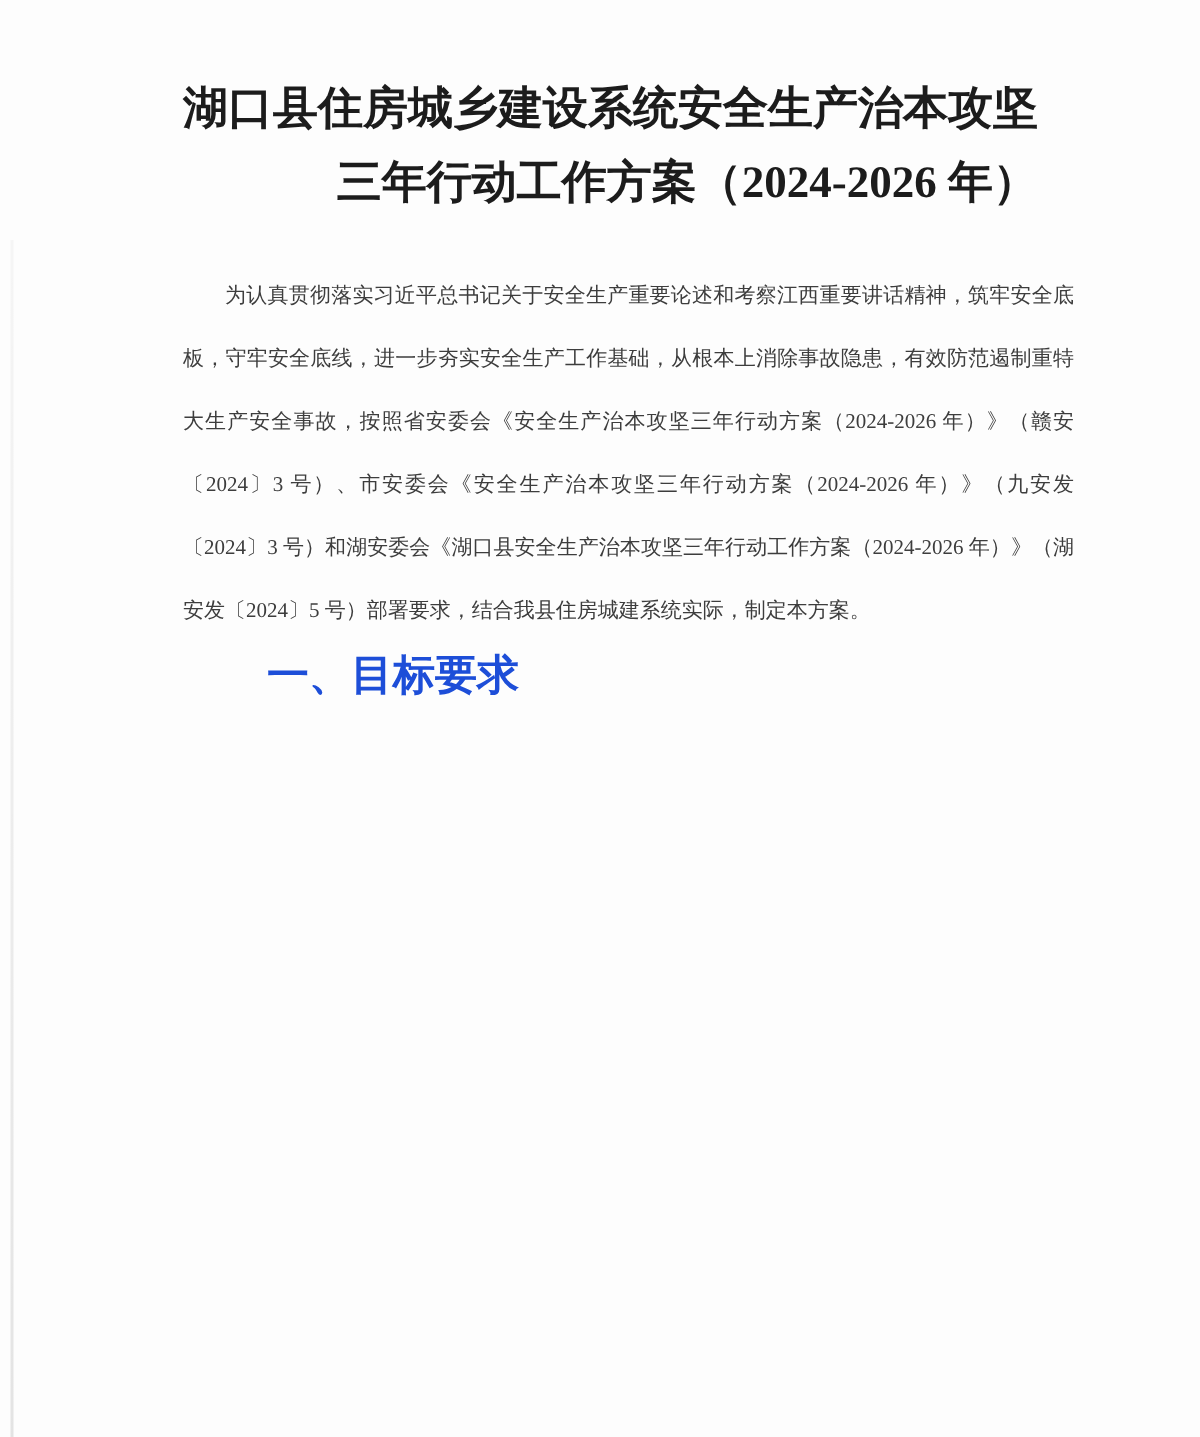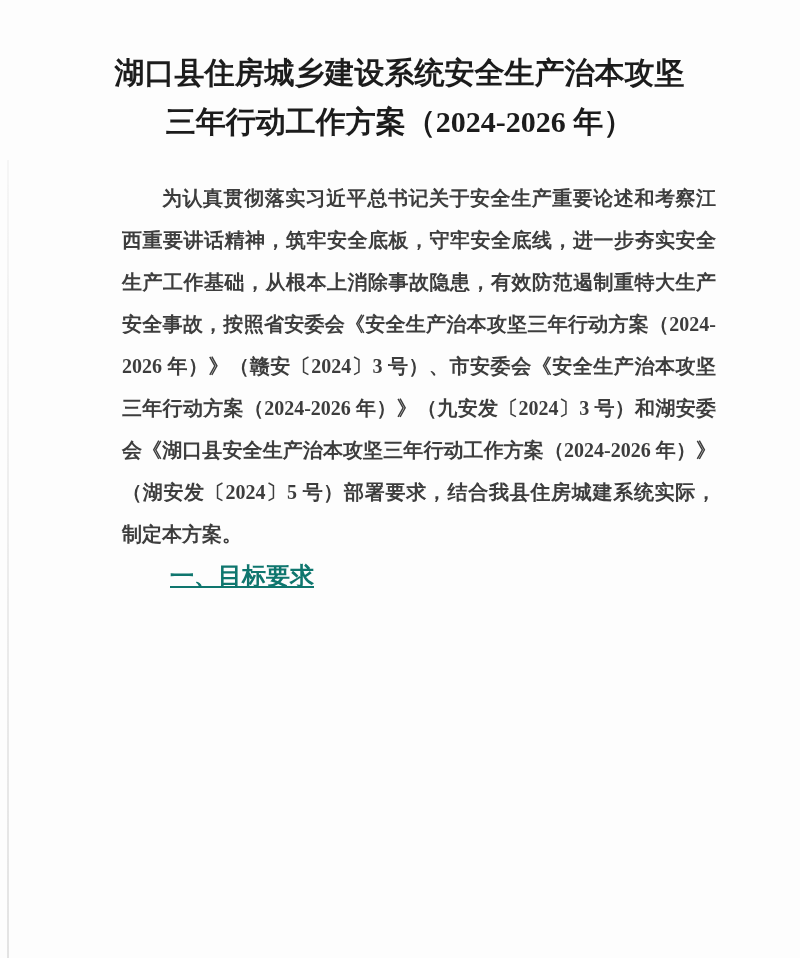--- a/index.html
+++ b/index.html
@@ -24,52 +24,51 @@
     height: 798px;
     background: linear-gradient(to bottom, rgba(0,0,0,0.03), rgba(0,0,0,0.10));
     pointer-events: none;
   }
   .doc-title {
     position: absolute;
     top: 48px;
     left: 107px;
     width: 585px;
     margin: 0;
-    text-align: center;
+    text-align: right;
     font-size: 30px;
     line-height: 49px;
     font-weight: 700;
     color: #1c1c1c;
     letter-spacing: 0;
   }
   .doc-body {
     position: absolute;
     top: 177px;
     left: 122px;
     width: 594px;
   }
   .para {
     margin: 0;
-    font-size: 20px;
+    font-size: 14px;
     line-height: 42px;
     text-align: justify;
     text-justify: inter-ideograph;
     text-indent: 2em;
     color: #3d3d3d;
-    font-weight: 700;
+    font-weight: 400;
   }
   .heading {
     margin: 0;
-    font-size: 24px;
+    font-size: 28px;
     line-height: 42px;
     font-weight: 700;
-    color: #0f766e;
+    color: #1d4ed8;
     text-indent: 2em;
     font-family: "Liberation Sans", "DejaVu Sans", sans-serif;
-    text-decoration: underline;
   }
 </style>
 </head>
 <body>
 
 <div class="page">
   <div class="scan-artifact"></div>
 
   <h1 class="doc-title">湖口县住房城乡建设系统安全生产治本攻坚三年行动工作方案（2024-2026 年）</h1>
 

